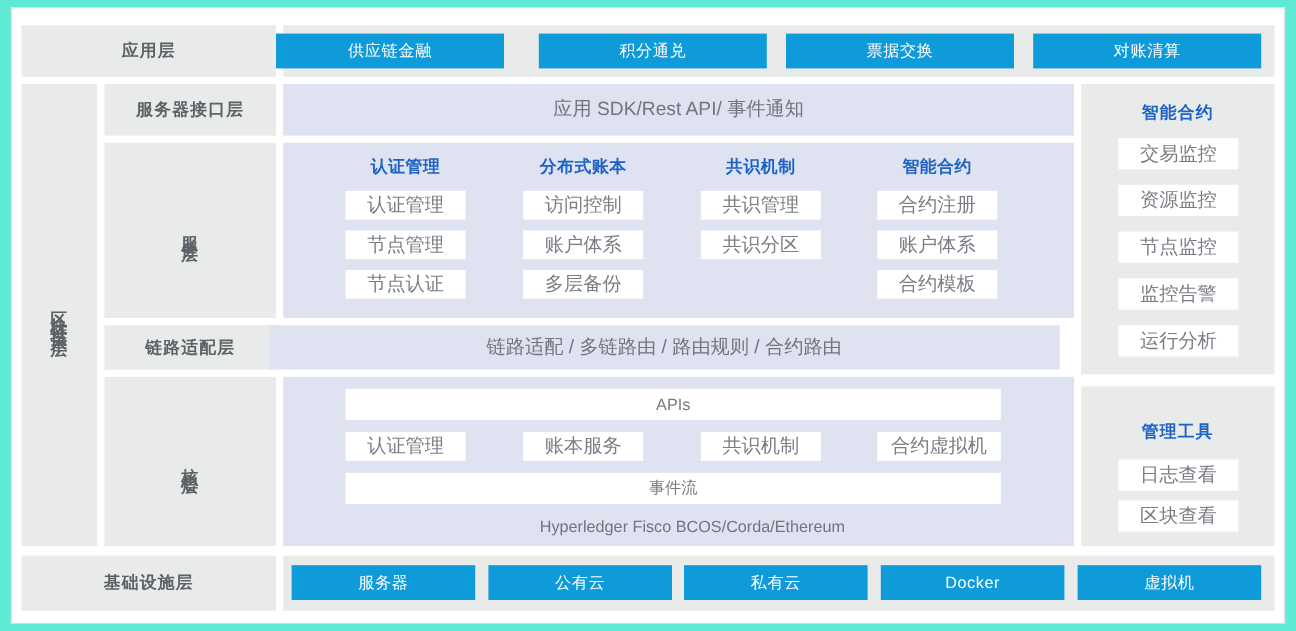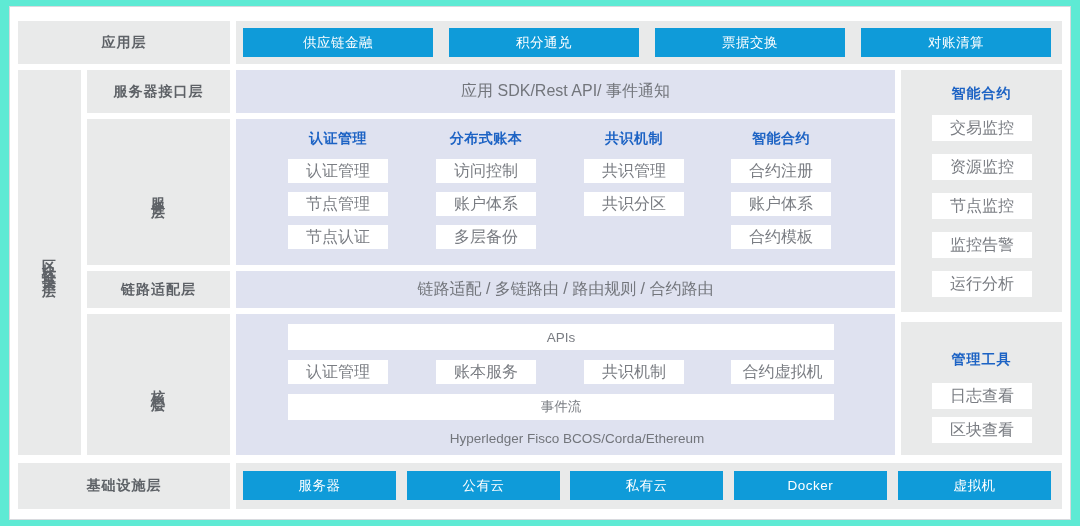--- a/index.html
+++ b/index.html
@@ -131,21 +131,21 @@
 </head>
 <body>
 
 <div id="frame">
   <div class="outer-border"></div>
 
   <div class="label-box" style="left:18px; top:21px; width:212px; height:43px;">应用层</div>
 
   <div class="grey" style="left:236px; top:21px; width:826px; height:43px;"></div>
 
-  <div class="blue-btn" style="left:243px; top:28px; width:190px; height:29px;">供应链金融</div>
+  <div class="blue-btn" style="left:230px; top:28px; width:190px; height:29px;">供应链金融</div>
   <div class="blue-btn" style="left:449px; top:28px; width:190px; height:29px;">积分通兑</div>
   <div class="blue-btn" style="left:655px; top:28px; width:190px; height:29px;">票据交换</div>
   <div class="blue-btn" style="left:861px; top:28px; width:190px; height:29px;">对账清算</div>
 
   <div class="vlabel" style="left:18px; top:70px; width:63px; height:385px;">
     <span class="vtext">区块链技术层</span>
   </div>
 
   <div class="label-box" style="left:87px; top:70px; width:143px; height:43px;">服务器接口层</div>
 
@@ -171,21 +171,21 @@
   <div class="white-box" style="left:584px; top:159px; width:100px; height:24px;">共识管理</div>
   <div class="white-box" style="left:584px; top:192px; width:100px; height:24px;">共识分区</div>
 
   <div class="col-title" style="left:731px; top:128px; width:100px; height:22px;">智能合约</div>
   <div class="white-box" style="left:731px; top:159px; width:100px; height:24px;">合约注册</div>
   <div class="white-box" style="left:731px; top:192px; width:100px; height:24px;">账户体系</div>
   <div class="white-box" style="left:731px; top:225px; width:100px; height:24px;">合约模板</div>
 
   <div class="label-box" style="left:87px; top:271px; width:143px; height:37px;">链路适配层</div>
 
-  <div class="lav-text" style="left:236px; top:271px; width:659px; height:37px;">链路适配 / 多链路由 / 路由规则 / 合约路由</div>
+  <div class="lav-text" style="left:224px; top:271px; width:659px; height:37px;">链路适配 / 多链路由 / 路由规则 / 合约路由</div>
 
   <div class="vlabel" style="left:87px; top:314px; width:143px; height:141px;">
     <span class="vtext-tight">核心层</span>
   </div>
 
   <div class="lav" style="left:236px; top:314px; width:659px; height:141px;"></div>
 
   <div class="white-box" style="left:288px; top:324px; width:546px; height:26px; font-size:13.5px;">APIs</div>
 
   <div class="white-box" style="left:288px; top:360px; width:100px; height:24px;">认证管理</div>

